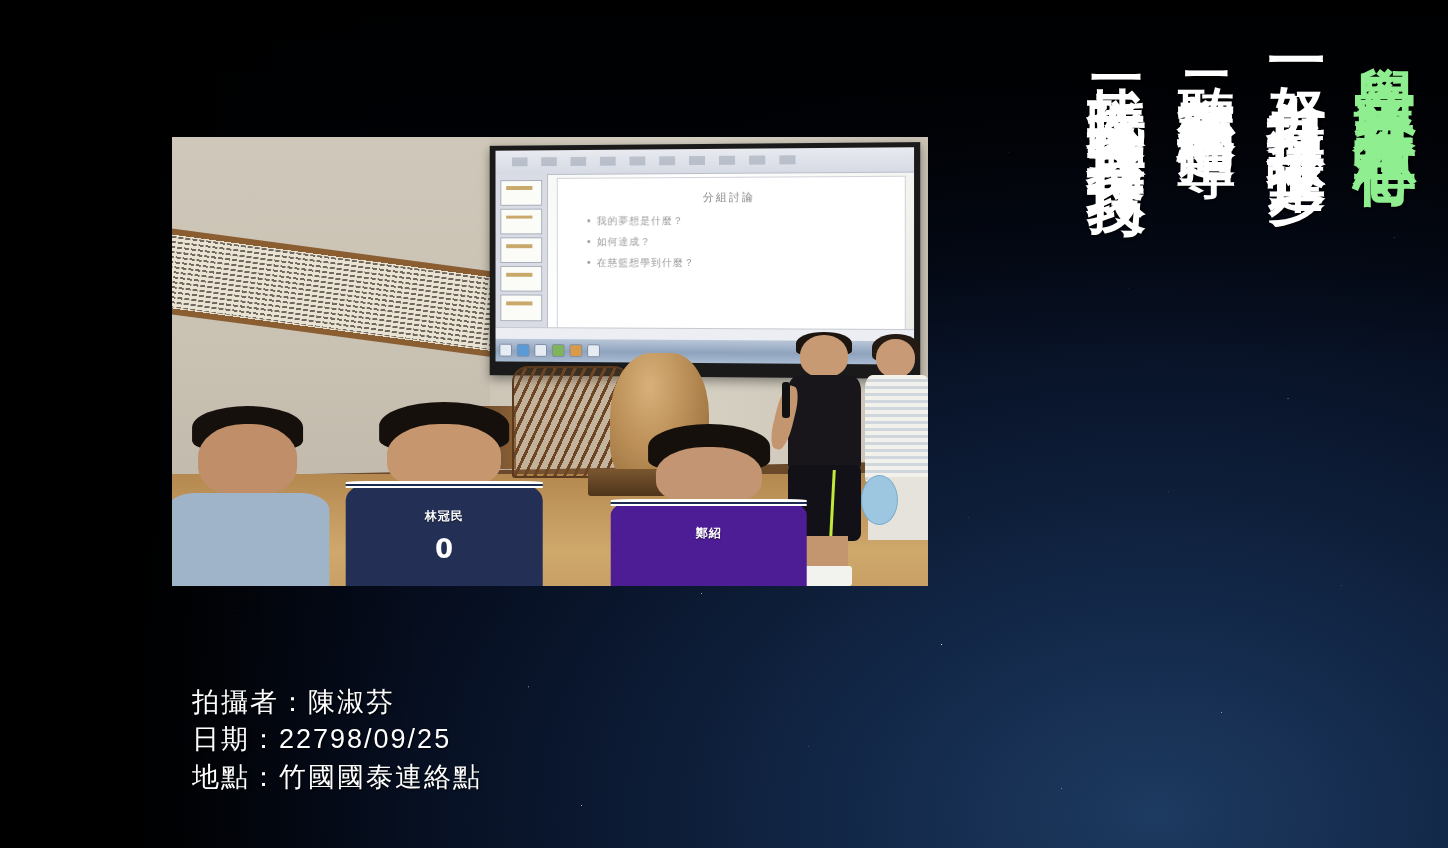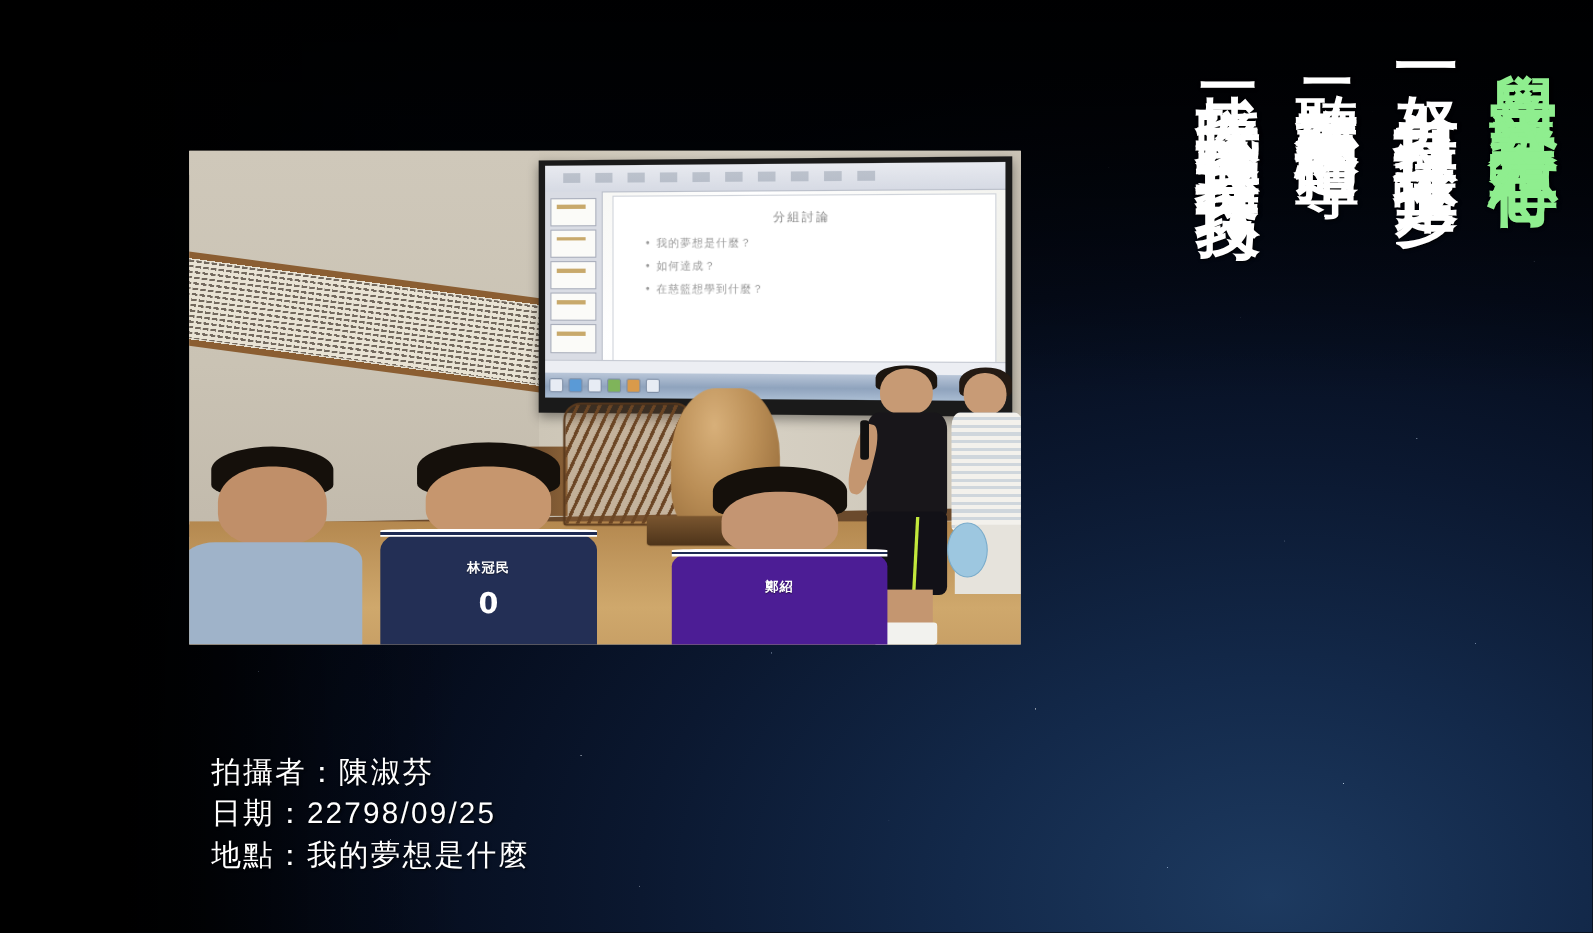--- a/index.html
+++ b/index.html
@@ -641,16 +641,16 @@
 
   <div class="vcol" id="col-point1">一努力打球讓球技進步</div>
 
   <div class="vcol" id="col-point2">二聽教練的指導</div>
 
   <div class="vcol" id="col-point3">三找隊友打球增長打球技巧</div>
 
   <div id="caption">
     <div>拍攝者：陳淑芬</div>
     <div>日期：22798/09/25</div>
-    <div>地點：我的夢想是什麼</div>
+    <div>地點：竹國國泰連絡點</div>
   </div>
 
 </div>
 
 </body></html>

